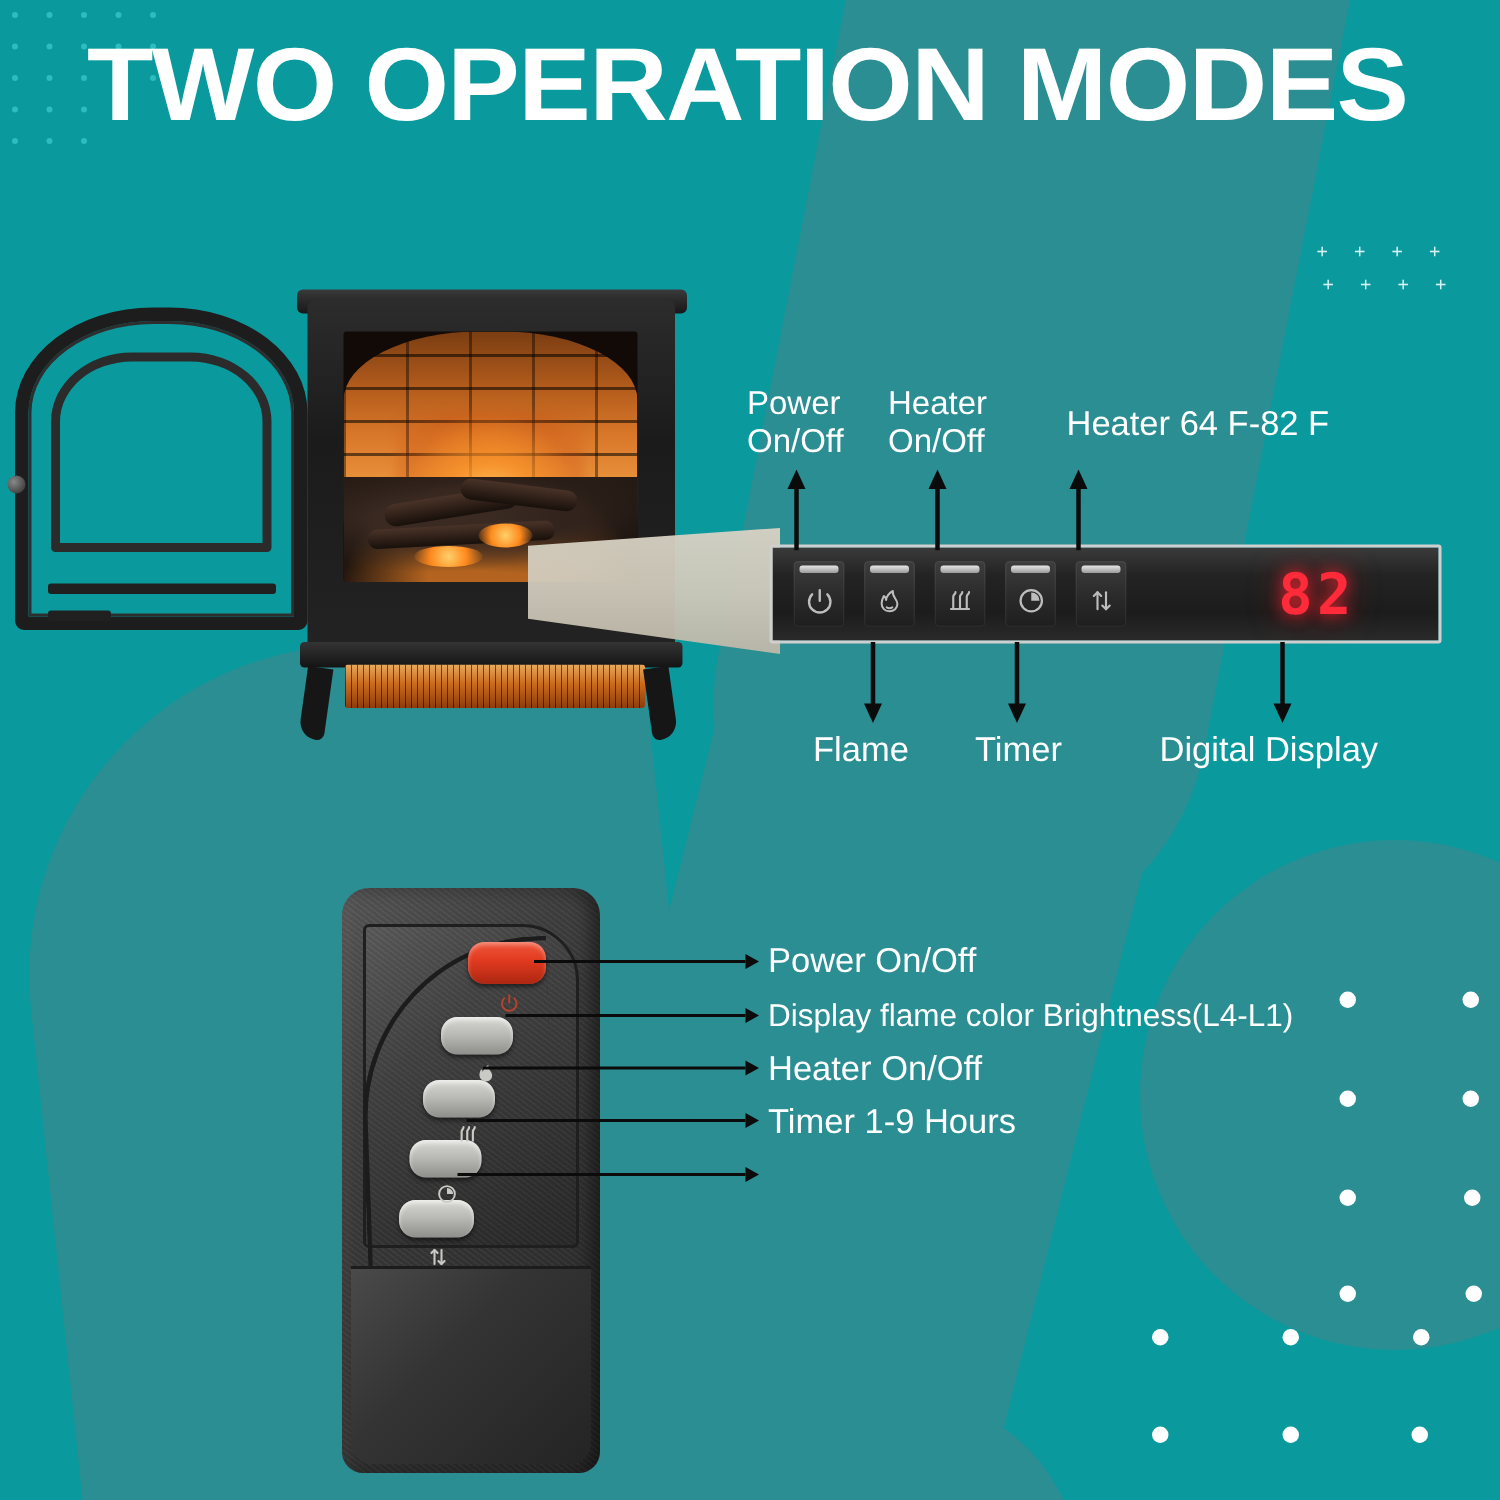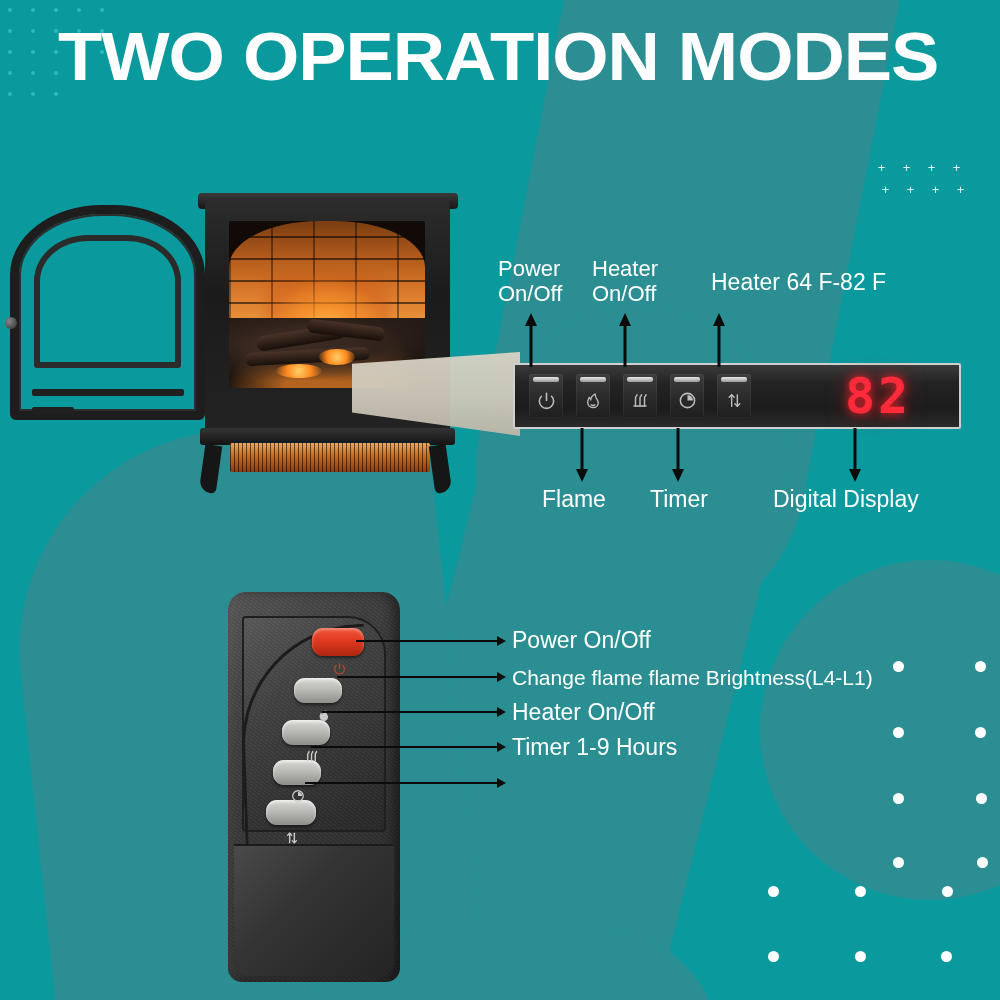--- a/index.html
+++ b/index.html
@@ -237,21 +237,21 @@
     width: 34px; height: 28px;
     display: flex; align-items: center; justify-content: center;
     color: #bdbdbd;
   }
   .display {
     position: absolute; right: 42px; top: 10px;
     width: 78px; height: 42px;
     display: flex; align-items: center; justify-content: center;
     color: #ff2a3a;
     font-family: "DejaVu Sans Mono", monospace;
-    font-size: 50px;
+    font-size: 38px;
     font-weight: bold;
     letter-spacing: 3px;
     text-shadow: 0 0 10px rgba(255,40,50,0.85), 0 0 22px rgba(255,20,30,0.5);
   }
 
   
   .remote {
     position: absolute; left: 228px; top: 592px;
     width: 172px; height: 390px;
   }
@@ -580,17 +580,17 @@
   <div class="rline" style="left:322px;top:711px;width:175px;"></div>
   <div class="rarrowhead" style="left:497px;top:707px;"></div>
 
   <div class="rline" style="left:311px;top:746px;width:186px;"></div>
   <div class="rarrowhead" style="left:497px;top:742px;"></div>
 
   <div class="rline" style="left:305px;top:782px;width:192px;"></div>
   <div class="rarrowhead" style="left:497px;top:778px;"></div>
 
   <div class="lbl lbl-big" style="left:512px;top:628px;">Power On/Off</div>
-  <div class="lbl" style="left:512px;top:665px;font-size:21px;">Change flame flame Brightness(L4-L1)</div>
+  <div class="lbl" style="left:512px;top:665px;font-size:21px;">Display flame color Brightness(L4-L1)</div>
   <div class="lbl lbl-big" style="left:512px;top:700px;">Heater On/Off</div>
   <div class="lbl lbl-big" style="left:512px;top:735px;">Timer 1-9 Hours</div>
 
 </div>
 
 </body></html>

